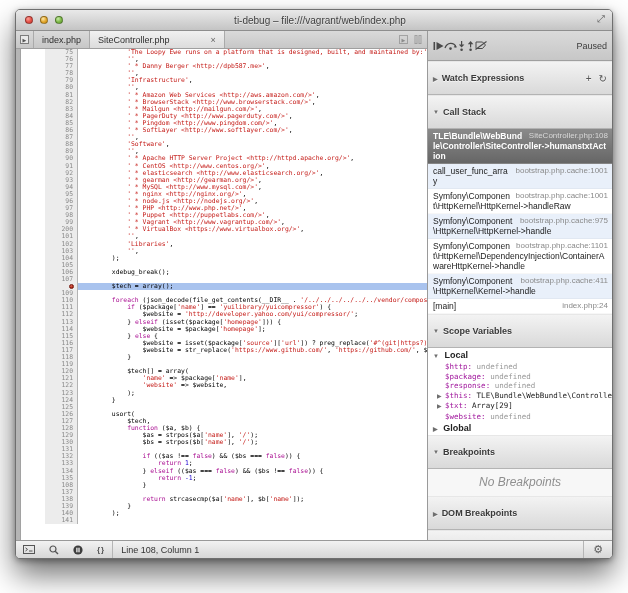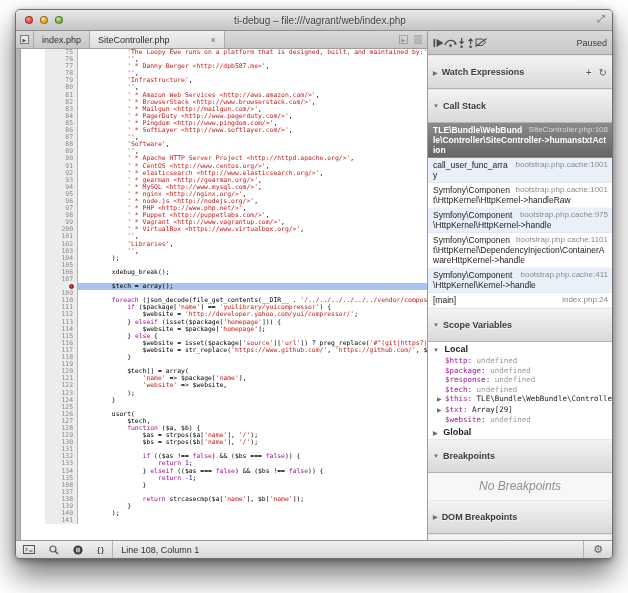--- a/index.html
+++ b/index.html
@@ -56,21 +56,21 @@
     text-align:right; padding-right:4px; position:relative; }
   .ct { flex:1; min-width:0; padding-left:3px; white-space:pre; overflow:hidden; color:#000; }
   .cl.cur .ct { background:#a9c3ee; }
   .bp { position:absolute; right:3px; top:1px; width:5px; height:5px; border-radius:50%;
     background:radial-gradient(circle at 35% 30%, #e0685a, #a62313 70%); border:1px solid #76150a; }
   .st { color:#c41a16; } .kw { color:#a90d91; } .nu { color:#1c00cf; } .pl { color:#000; }
 
   
   .sidebar { width:185px; flex:none; border-left:1px solid #9a9a9a; background:#fbfbfb;
     display:flex; flex-direction:column; min-height:0; overflow:hidden; }
-  .debugbar { height:24px; flex:none; background:linear-gradient(#dadada,#c7c7c7); border-bottom:1px solid #9f9f9f;
+  .debugbar { height:30px; flex:none; background:linear-gradient(#dadada,#c7c7c7); border-bottom:1px solid #9f9f9f;
     display:flex; align-items:center; padding:0 5px; gap:0; }
   .dbtn { display:flex; align-items:center; }
   .paused { margin-left:auto; font-size:9px; color:#3c3c3c; }
 
   .sec { height:26px; flex:none; background:linear-gradient(#f3f3f3,#d9d9d9);
     border-top:1px solid #e7e7e7; border-bottom:1px solid #b3b3b3;
     font-size:9px; font-weight:bold; color:#3a3a3a; display:flex; align-items:center; padding:16px 5px;
     text-shadow:0 1px 0 rgba(255,255,255,.6); }
   .tri { font-size:6px; color:#6f6f6f; margin-right:4px; }
   .sec .sbtns { margin-left:auto; display:flex; gap:7px; font-weight:normal; color:#555; font-size:10px; }
@@ -489,21 +489,20 @@
       </div>
       <div class="vars">
         <div class="subhead">
           <span class="tri">▼</span>
           <span>Local</span>
         </div>
         <div id="scope-local-vars">
             <div class="var"><span class="arrow"></span><span class="vn">$http: </span><span class="vu">undefined</span></div>
             <div class="var"><span class="arrow"></span><span class="vn">$package: </span><span class="vu">undefined</span></div>
             <div class="var"><span class="arrow"></span><span class="vn">$response: </span><span class="vu">undefined</span></div>
-            <div class="var"><span class="arrow"></span><span class="vn">$tech: </span><span class="vu">undefined</span></div>
             <div class="var"><span class="arrow">▶</span><span class="vn">$this: </span><span class="vv">TLE\Bundle\WebBundle\Controller\SiteController</span></div>
             <div class="var"><span class="arrow">▶</span><span class="vn">$txt: </span><span class="vv">Array[29]</span></div>
             <div class="var"><span class="arrow"></span><span class="vn">$website: </span><span class="vu">undefined</span></div>
           </div>
         <div class="subhead">
           <span class="tri">▶</span>
           <span>Global</span>
         </div>
       </div>
 

